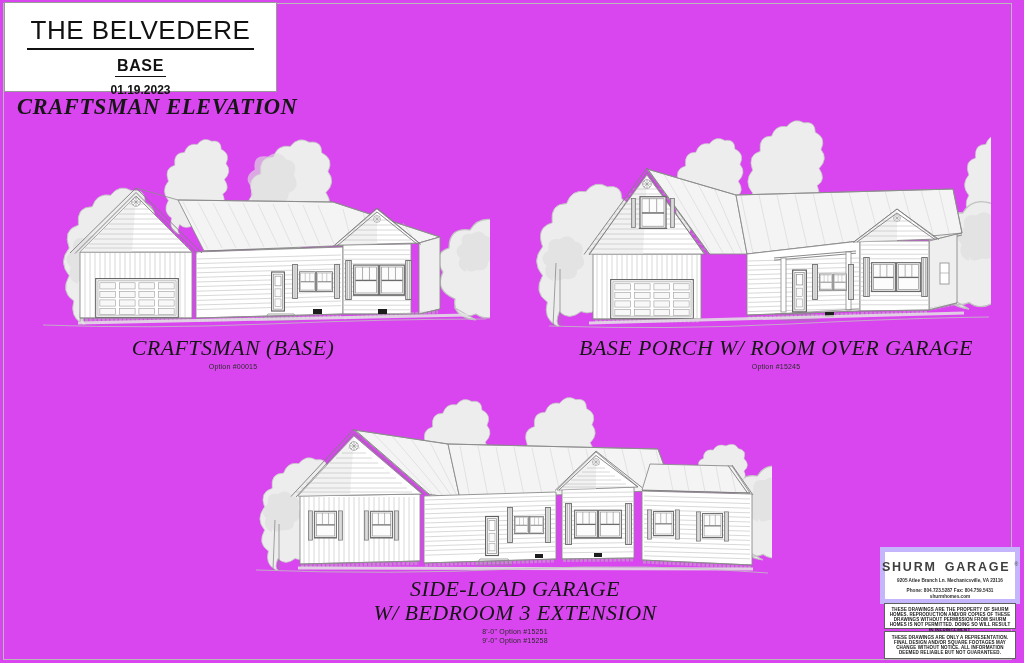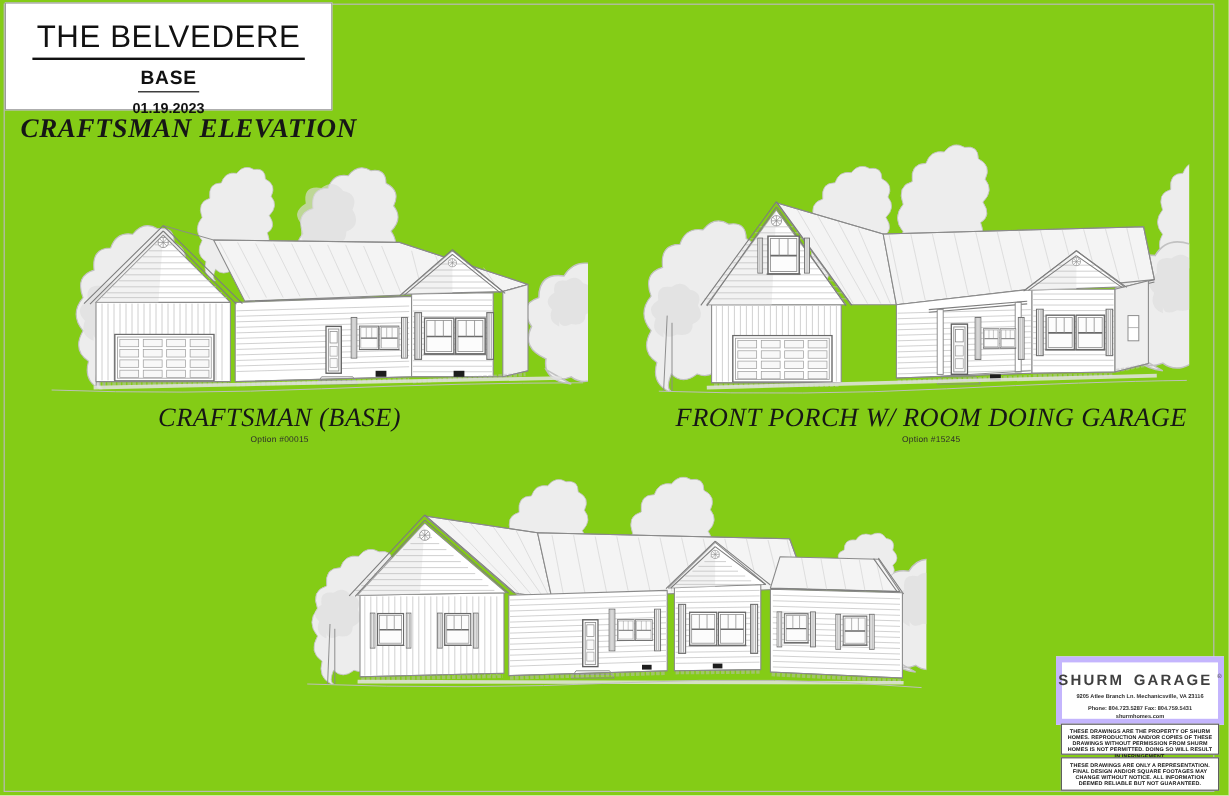--- a/index.html
+++ b/index.html
@@ -1,16 +1,16 @@
 <!DOCTYPE html>
 <html><head>
 <meta charset="utf-8">
 <style>
   html,body{margin:0;padding:0;background:#fff;}
-  #sheet{position:relative;width:1024px;height:663px;background:#84cc16;overflow:hidden;
+  #sheet{position:relative;width:1024px;height:663px;background:#d946ef;overflow:hidden;
          font-family:"Liberation Sans",sans-serif;color:#111;}
   .sheet-border{position:absolute;left:3px;top:3px;width:1007px;height:655px;
                 border:1px solid #b9b9b9;pointer-events:none;}
   
   .title-block{position:absolute;left:4px;top:2px;width:273px;height:90px;
                border:1px solid #9a9a9a;background:#fff;text-align:center;box-sizing:border-box;}
   .tb-title{display:inline-block;margin-top:12px;font-size:26px;letter-spacing:.5px;
             border-bottom:2px solid #111;padding:0 4px 2px;}
   .tb-sub{display:inline-block;margin-top:7px;font-size:16px;font-weight:bold;
           border-bottom:1.5px solid #111;padding:0 2px 1px;letter-spacing:.6px;}
@@ -316,22 +316,30 @@
     <rect class="vent" x="346" y="161" width="8" height="4"></rect>
     <path class="gshadow" d="M50,176 L505,177"></path>
     <path class="grade" d="M8,178 Q140,183 270,177 T520,181"></path>
   </svg>
 
   <div class="cap" style="left:73px;top:336px;width:320px">
     <div>CRAFTSMAN (BASE)</div>
     <div class="opt">Option #00015</div>
   </div>
   <div class="cap" style="left:560px;top:336px;width:432px">
-    <div>FRONT PORCH W/ ROOM DOING GARAGE</div>
+    <div>BASE PORCH W/ ROOM OVER GARAGE</div>
     <div class="opt">Option #15245</div>
+  </div>
+  <div class="cap" style="left:315px;top:577px;width:400px">
+    <div>SIDE-LOAD GARAGE</div>
+    <div>W/ BEDROOM 3 EXTENSION</div>
+    <div class="opt">
+      <div>8'-0" Option #15251</div>
+      <div>9'-0" Option #15258</div>
+    </div>
   </div>
 
   <div class="logo-box">
     <div class="logo-row">
       <span class="logo-word">SHURM</span>
       <svg width="15" height="15" viewBox="0 0 15 15">
         <circle cx="7.5" cy="7.5" r="7.5" fill="#2aa3d8"></circle>
         <path d="M4,7.8 L7.5,4.4 L11,7.8" stroke="#fff" stroke-width="1.3" fill="none" stroke-linecap="round"></path>
         <rect x="5.3" y="7.6" width="4.4" height="3.6" fill="none" stroke="#fff" stroke-width="1.1"></rect>
       </svg>

